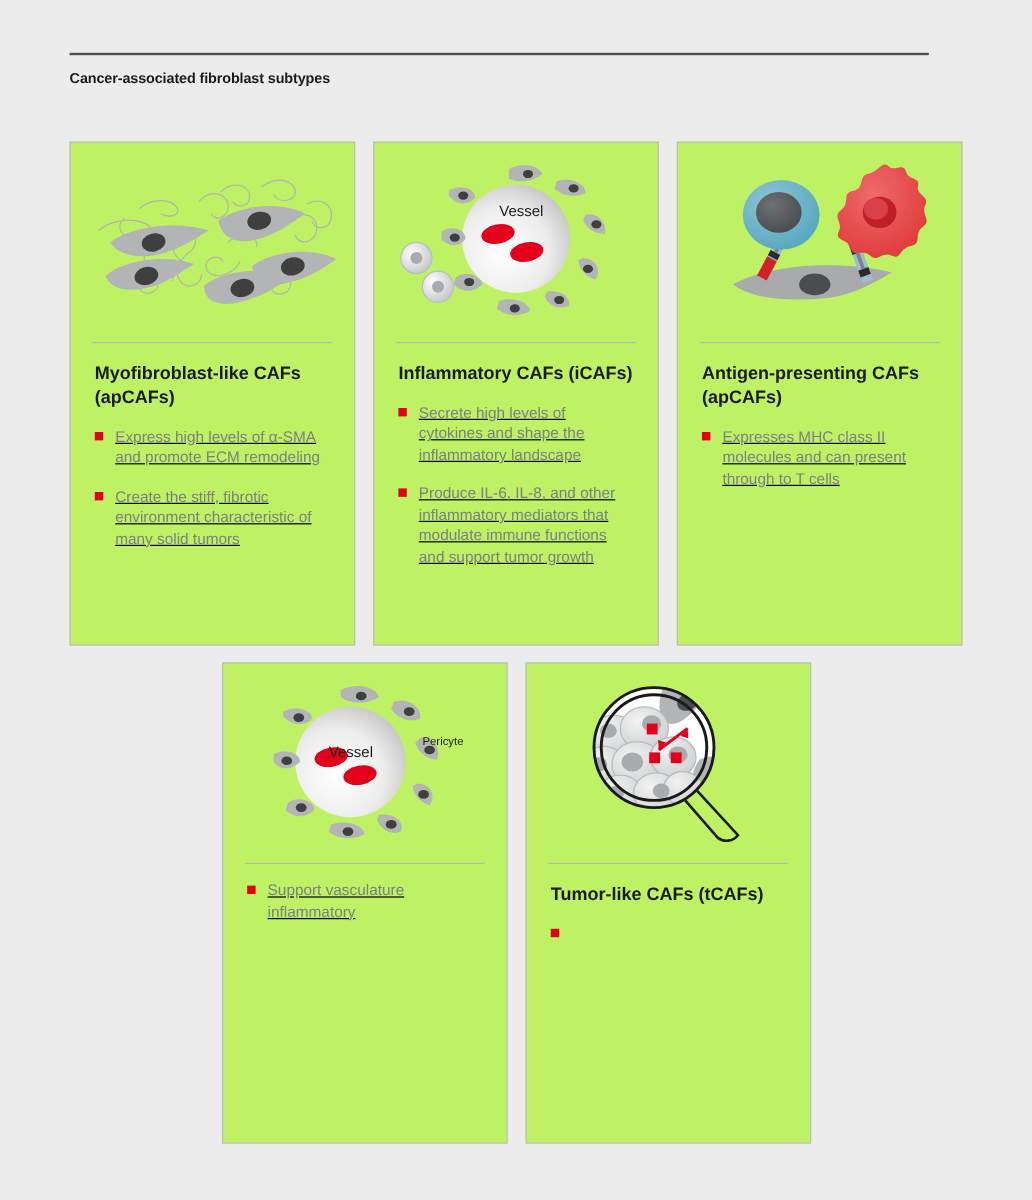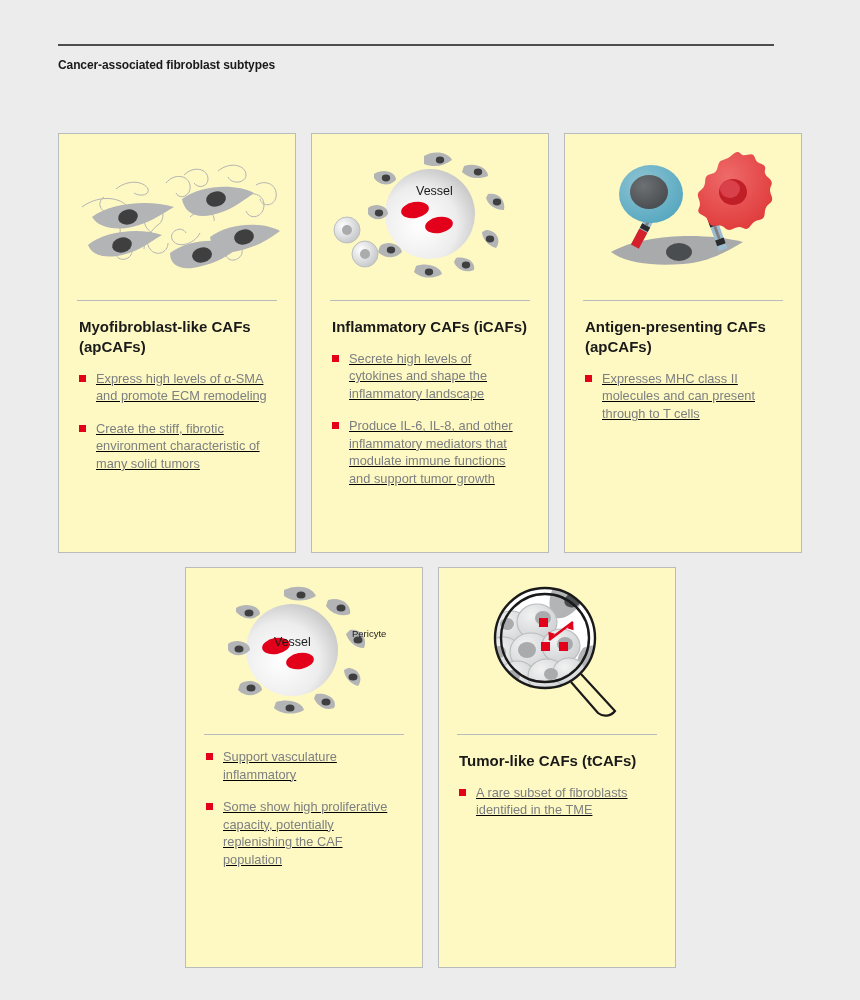--- a/index.html
+++ b/index.html
@@ -36,26 +36,25 @@
     line-height: 1.2;
   }
 
   
   .row { position: absolute; display: flex; }
   .row-top    { left: 58px;  top: 118px; gap: 15px; }
   .row-bottom { left: 185px; top: 552px; gap: 15px; }
 
   .card {
     width: 238px;
-    background: #fef9c3;
+    background: #bef264;
     border: 1px solid #b9bcbd;
     display: flex;
     flex-direction: column;
     padding: 0 0 14px 0;
-    margin-top: 15px;
   }
   .row-top .card    { height: 420px; }
   .row-bottom .card { height: 401px; }
 
   .fig {
     height: 150px;
     position: relative;
     margin: 8px 0 0 0;
     display: flex;
     align-items: center;
@@ -342,24 +341,20 @@
           </g>
         </svg>
         <div class="fig-label" style="left:88px; top:59px;">Vessel</div>
         <div class="fig-label small" style="left:166px; top:52px;">Pericyte</div>
       </div>
       <div class="divider"></div>
       <ul class="bullets">
         <li>
           <span class="bullet-sq"></span>
           <span>Support vasculature inflammatory</span>
-        </li>
-        <li>
-          <span class="bullet-sq"></span>
-          <span>Some show high proliferative capacity, potentially replenishing the CAF population</span>
         </li>
       </ul>
     </div>
 
     <div class="card">
       <div class="fig">
         <svg width="200" height="150" viewBox="0 0 200 150">
           <defs>
             <clipPath id="lensclip">
               <circle cx="88" cy="62" r="50"></circle>
@@ -420,20 +415,19 @@
           <g fill="none" stroke="#1a1a1a" stroke-width="2.2">
             <path d="M124 98 L158 135 a12 12 0 0 1 -17 2 L114 106"></path>
           </g>
         </svg>
       </div>
       <div class="divider"></div>
       <div class="card-title">Tumor-like CAFs (tCAFs)</div>
       <ul class="bullets">
         <li>
           <span class="bullet-sq"></span>
-          <span>A rare subset of fibroblasts identified in the TME</span>
         </li>
       </ul>
     </div>
 
   </div>
 
 </div>
 
 </body></html>

